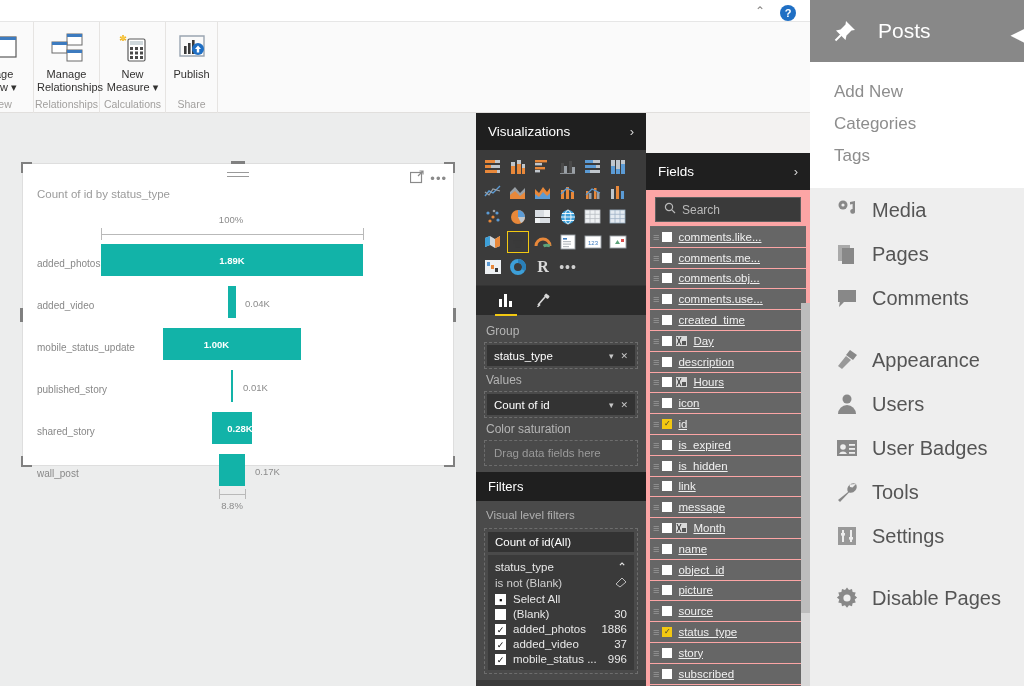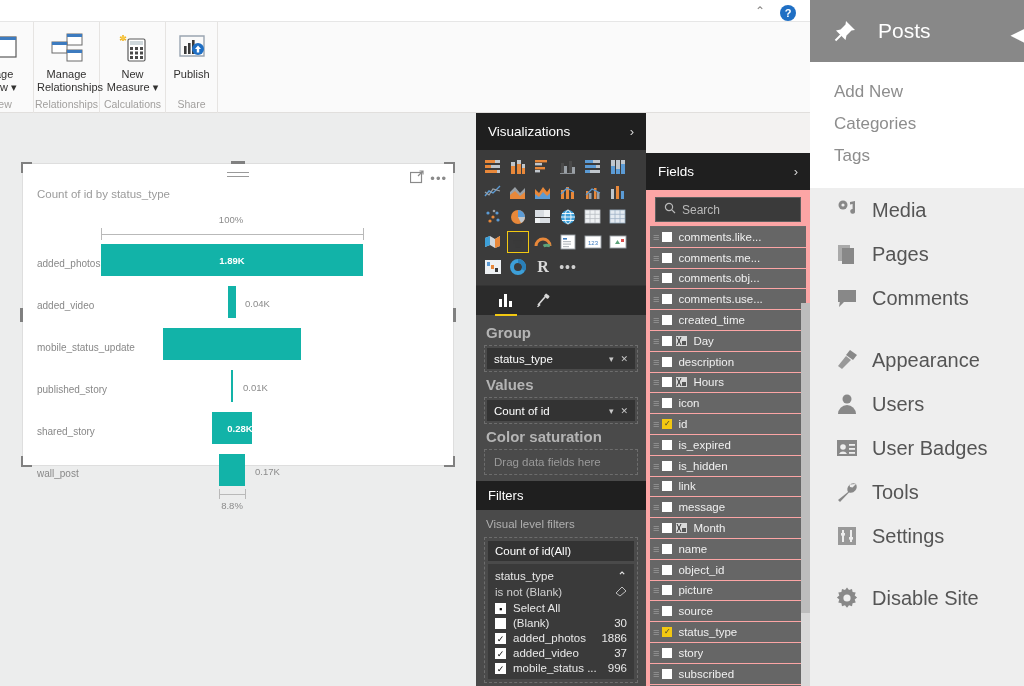--- a/index.html
+++ b/index.html
@@ -138,21 +138,21 @@
   #viz-tabs {
     height:30px; background:#2b2b2b; display:flex; align-items:center;
     gap:22px; padding-left:22px; border-top:1px solid #333;
   }
   .viz-tab { height:30px; display:flex; align-items:center; position:relative; }
   .viz-tab.active:after {
     content:""; position:absolute; left:-3px; right:-3px; bottom:0; height:2px; background:#f2c811;
   }
 
   #viz-fields { background:#4a4a4a; padding:6px 8px 2px 8px; }
-  .fw-label { font-size:15px; color:#b4b4b4; margin:3px 0 4px 2px;font-weight:bold; }
+  .fw-label { font-size:12px; color:#b4b4b4; margin:3px 0 4px 2px; }
   .fw-well {
     border:1px dashed #6d6d6d; padding:2px; margin-bottom:4px;
   }
   .fw-chip {
     background:#333; color:#fff; font-size:11.5px;
     height:21px; display:flex; align-items:center; padding:0 4px 0 7px;
   }
   .fw-chip .sp { margin-left:auto; display:flex; gap:7px; color:#c8c8c8; font-size:9px; padding-right:3px;}
   .fw-empty { color:#9a9a9a; font-size:11.5px; padding:4px 7px; }
 
@@ -190,21 +190,21 @@
   #fields-list { border-top:1px solid #6a6a6a; margin:3px 4px 0 4px; }
   .fld {
     height:19.8px; background:#666666; margin-bottom:1px;
     display:flex; align-items:center; padding-left:3px; gap:4px;
     color:#f0f0f0; font-size:11.5px;
   }
   .fld .drag { color:#999; font-size:11px; letter-spacing:-1px; }
   .fld .box  { width:10px; height:10px; background:#fff; flex:0 0 auto; }
   .fld .box.checked { background:#f2c811; color:#3a3a3a; font-size:8px; line-height:10px; text-align:center;}
   .fld .calc { width:11px; height:10px; flex:0 0 auto; }
-  .fld .nm { margin-left:2px; white-space:nowrap; overflow:hidden; }
+  .fld .nm { margin-left:2px; white-space:nowrap; overflow:hidden;text-decoration:underline; }
 
   #fields-scrollbar {
     position:absolute; right:0; top:150px; width:9px; height:530px; background:#d9d9d9;
   }
   #fields-scroll-thumb { position:absolute; left:0; top:0; width:9px; height:310px; background:#bdbdbd; }
 
   
   #wp-menu {
     position:absolute; left:810px; top:0; width:214px; height:686px;
     background:#eeeeee;
@@ -356,21 +356,21 @@
         <div class="fn-cat" style="top:220px;">shared_story</div>
         <div class="fn-cat" style="top:262px;">wall_post</div>
 
         <div class="fn-bar" style="left:78px;  top:38px;  width:262px; height:32px;"></div>
         <div class="fn-inlbl" style="left:78px; top:50px; width:262px;">1.89K</div>
 
         <div class="fn-bar" style="left:205px; top:80px;  width:8px;   height:32px;"></div>
         <div class="fn-outlbl" style="left:222px; top:92px;">0.04K</div>
 
         <div class="fn-bar" style="left:140px; top:122px; width:138px; height:32px;"></div>
-        <div class="fn-inlbl" style="left:140px; top:134px; width:125px;margin-top:48px;">1.00K</div>
+        <div class="fn-inlbl" style="left:131px; top:134px; width:125px;">1.00K</div>
 
         <div class="fn-bar" style="left:208px; top:164px; width:2px;  height:32px;"></div>
         <div class="fn-outlbl" style="left:220px; top:176px;">0.01K</div>
 
         <div class="fn-bar" style="left:189px; top:206px; width:40px;  height:32px;"></div>
         <div class="fn-inlbl" style="left:197px; top:218px; width:40px;">0.28K</div>
 
         <div class="fn-bar" style="left:196px; top:248px; width:26px;  height:32px;"></div>
         <div class="fn-outlbl" style="left:232px; top:260px;">0.17K</div>
 
@@ -960,15 +960,15 @@
 
   <div class="wp-gap"></div>
 
   <div class="wp-item">
     <span class="wp-ico">
         <svg width="24" height="24" viewBox="0 0 24 24">
           <path d="M12 1.5 l2 2.4 3-1 .6 3.1 3.1.6 -1 3 2.4 2 -2.4 2 1 3 -3.1.6 -.6 3.1 -3-1 -2 2.4 -2-2.4 -3 1 -.6-3.1 -3.1-.6 1-3 -2.4-2 2.4-2 -1-3 3.1-.6 .6-3.1 3 1 Z" fill="#888"></path>
           <circle cx="12" cy="12" r="3.6" fill="#eee"></circle>
         </svg>
       </span>
-    <span>Disable Site</span>
+    <span>Disable Pages</span>
   </div>
 </div>
 
 </body></html>

